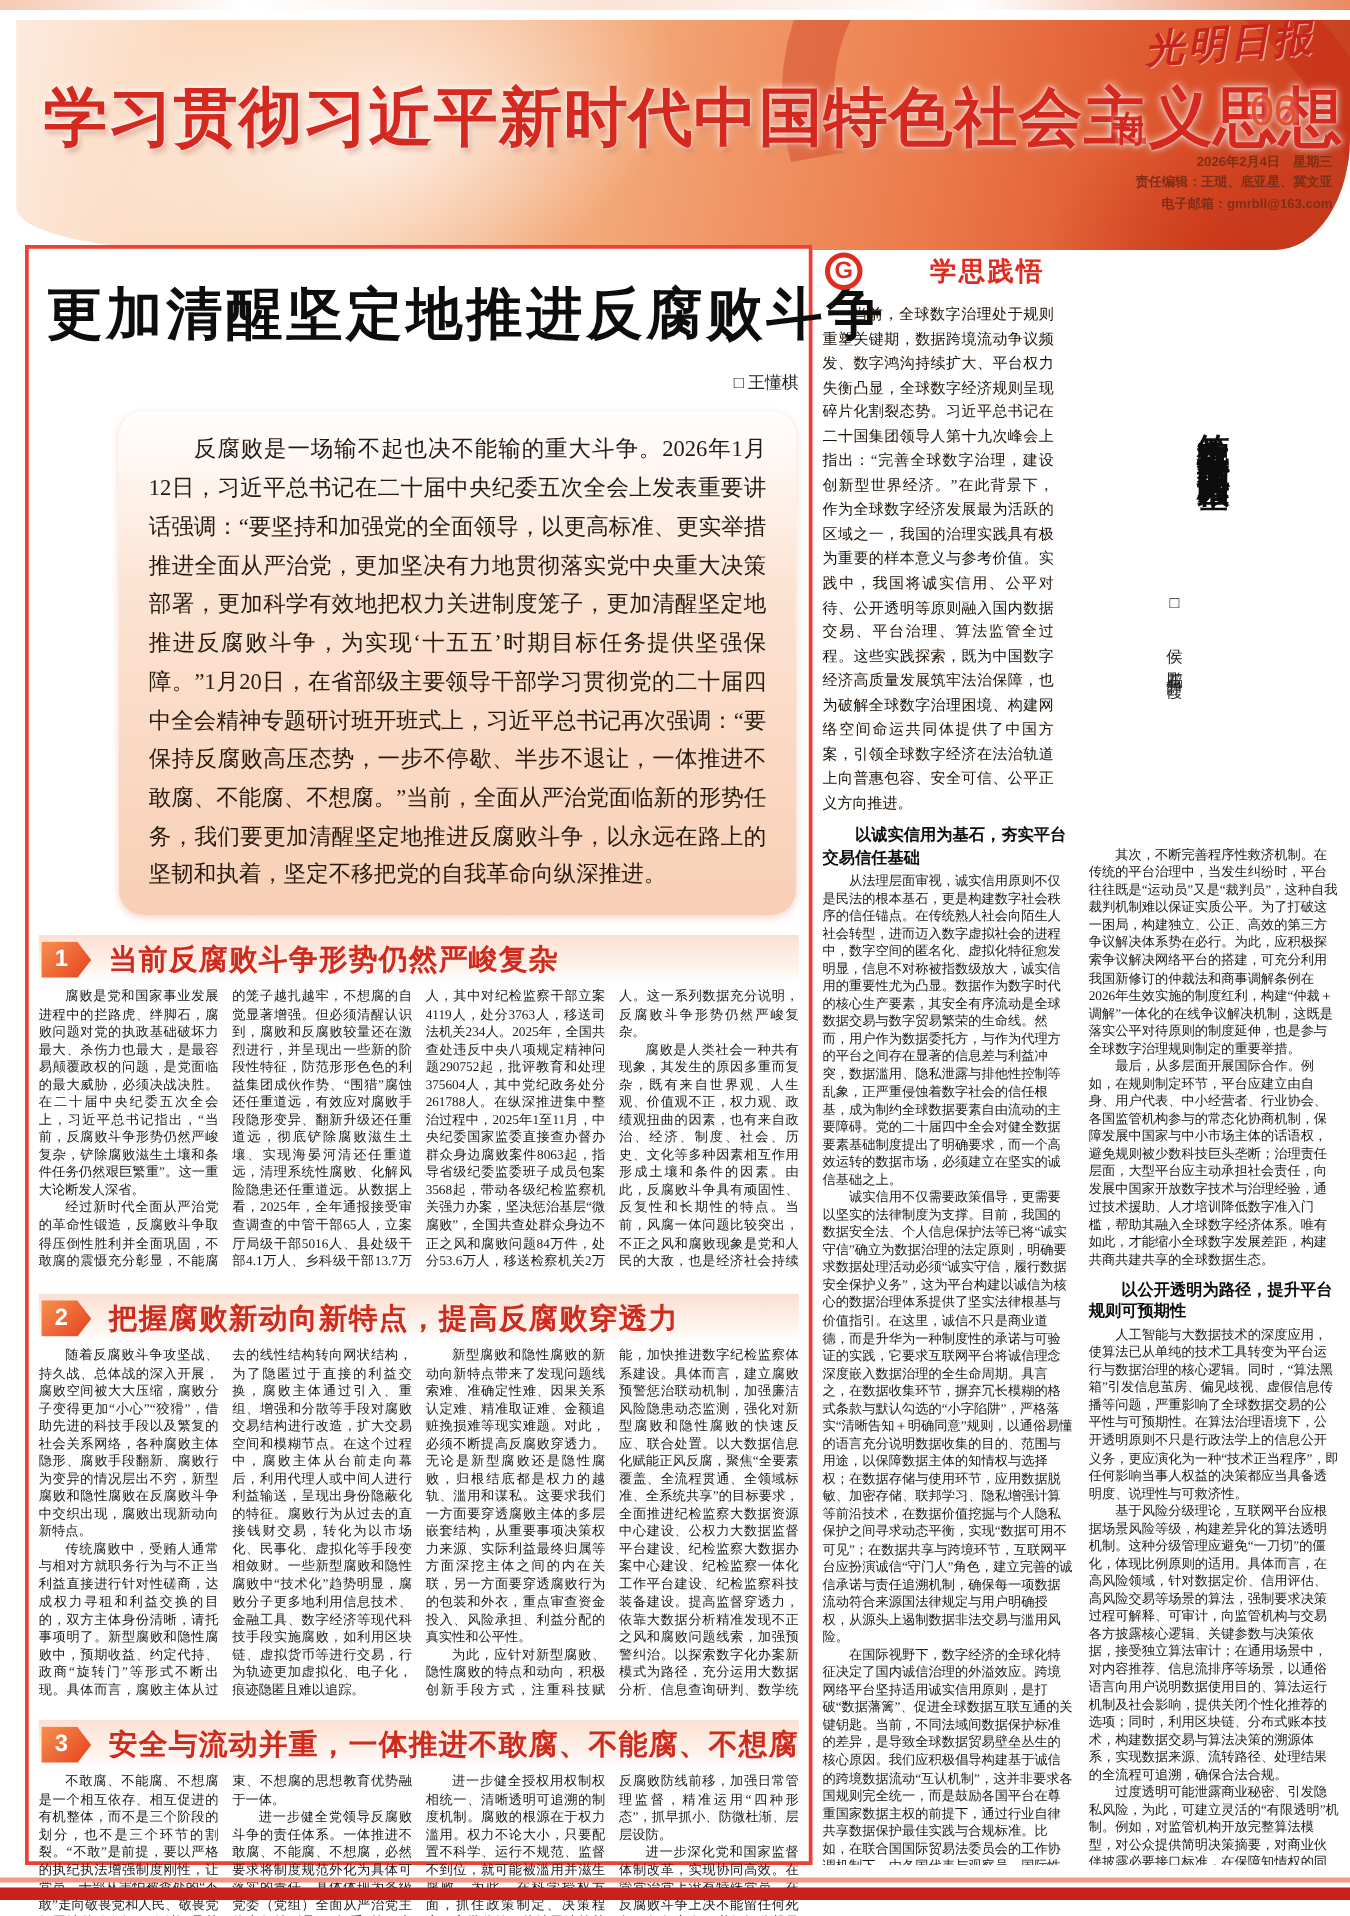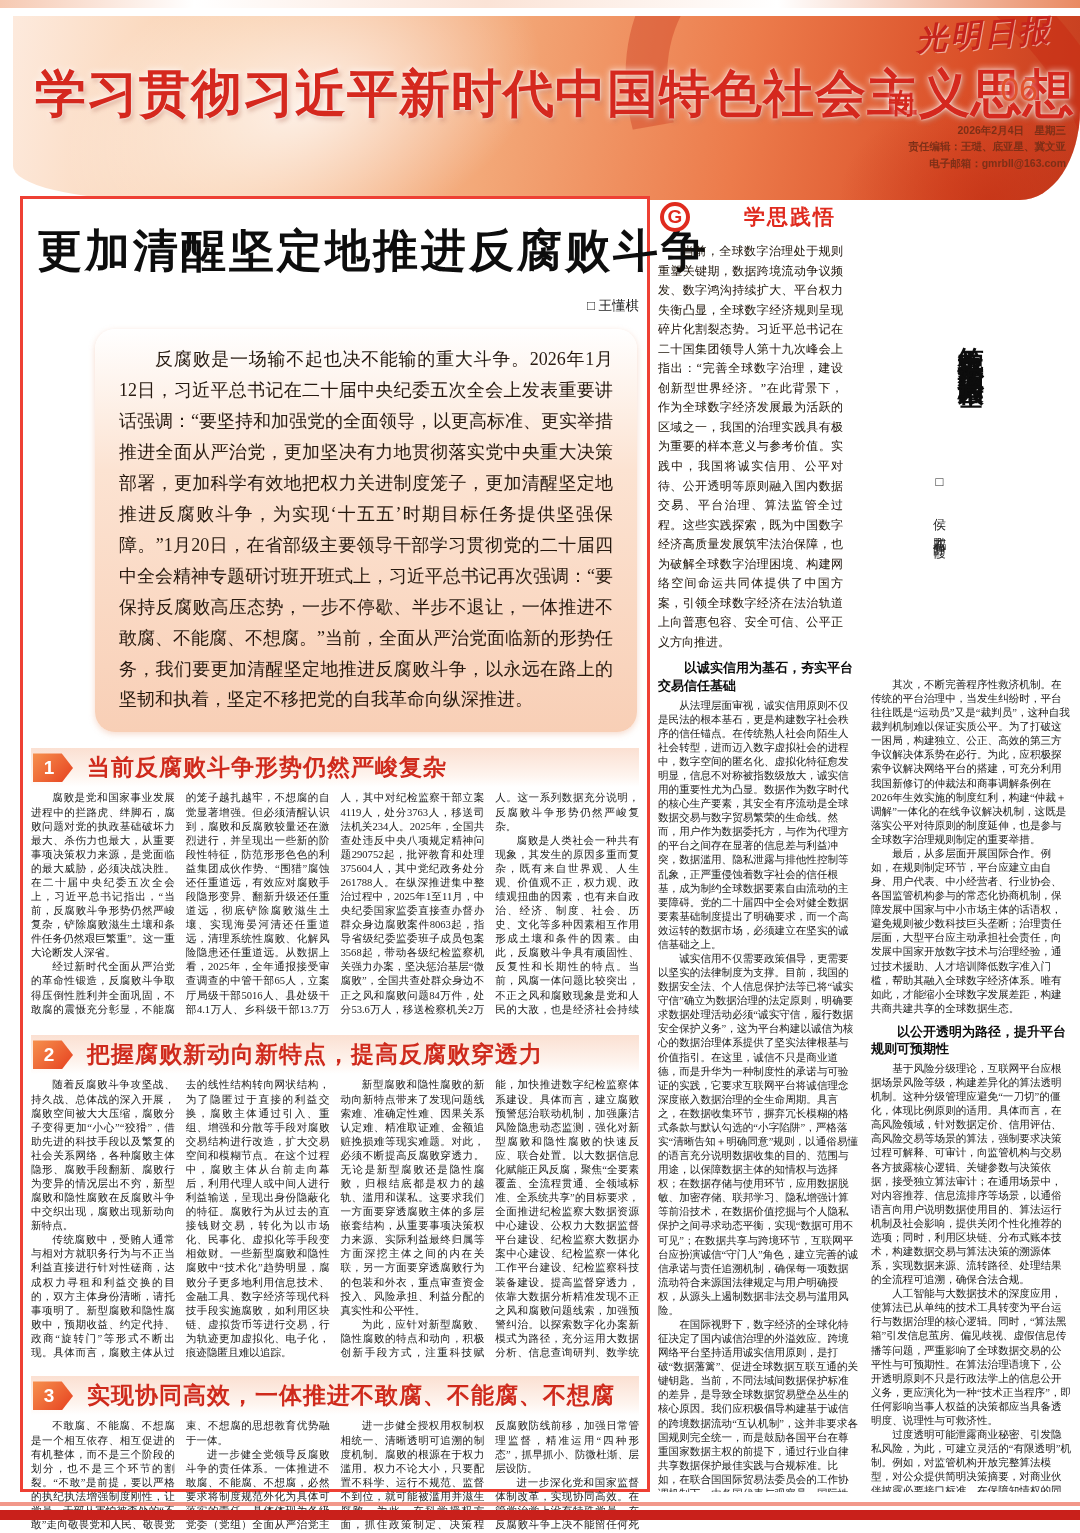--- a/index.html
+++ b/index.html
@@ -103,21 +103,21 @@
       <div id="lead-text">反腐败是一场输不起也决不能输的重大斗争。2026年1月12日，习近平总书记在二十届中央纪委五次全会上发表重要讲话强调：“要坚持和加强党的全面领导，以更高标准、更实举措推进全面从严治党，更加坚决有力地贯彻落实党中央重大决策部署，更加科学有效地把权力关进制度笼子，更加清醒坚定地推进反腐败斗争，为实现‘十五五’时期目标任务提供坚强保障。”1月20日，在省部级主要领导干部学习贯彻党的二十届四中全会精神专题研讨班开班式上，习近平总书记再次强调：“要保持反腐败高压态势，一步不停歇、半步不退让，一体推进不敢腐、不能腐、不想腐。”当前，全面从严治党面临新的形势任务，我们要更加清醒坚定地推进反腐败斗争，以永远在路上的坚韧和执着，坚定不移把党的自我革命向纵深推进。</div>
     </div>
 
     <div class="sec-head">
       <div class="sec-badge">
           <span>1</span>
         </div>
       <div class="sec-title">当前反腐败斗争形势仍然严峻复杂</div>
     </div>
     <div id="sec1-body" class="sec-body">
-        <p>腐败是党和国家事业发展进程中的拦路虎、绊脚石，腐败问题对党的执政基础破坏力最大、杀伤力也最大，从重要事项决策权力来源，是党面临的最大威胁，必须决战决胜。在二十届中央纪委五次全会上，习近平总书记指出，“当前，反腐败斗争形势仍然严峻复杂，铲除腐败滋生土壤和条件任务仍然艰巨繁重”。这一重大论断发人深省。</p>
+        <p>腐败是党和国家事业发展进程中的拦路虎、绊脚石，腐败问题对党的执政基础破坏力最大、杀伤力也最大，是最容易颠覆政权的问题，是党面临的最大威胁，必须决战决胜。在二十届中央纪委五次全会上，习近平总书记指出，“当前，反腐败斗争形势仍然严峻复杂，铲除腐败滋生土壤和条件任务仍然艰巨繁重”。这一重大论断发人深省。</p>
         <p>经过新时代全面从严治党的革命性锻造，反腐败斗争取得压倒性胜利并全面巩固，不敢腐的震慑充分彰显，不能腐的笼子越扎越牢，不想腐的自觉显著增强。但必须清醒认识到，腐败和反腐败较量还在激烈进行，并呈现出一些新的阶段性特征，防范形形色色的利益集团成伙作势、“围猎”腐蚀还任重道远，有效应对腐败手段隐形变异、翻新升级还任重道远，彻底铲除腐败滋生土壤、实现海晏河清还任重道远，清理系统性腐败、化解风险隐患还任重道远。从数据上看，2025年，全年通报接受审查调查的中管干部65人，立案厅局级干部5016人、县处级干部4.1万人、乡科级干部13.7万人，其中对纪检监察干部立案4119人，处分3763人，移送司法机关234人。2025年，全国共查处违反中央八项规定精神问题290752起，批评教育和处理375604人，其中党纪政务处分261788人。在纵深推进集中整治过程中，2025年1至11月，中央纪委国家监委直接查办督办群众身边腐败案件8063起，指导省级纪委监委班子成员包案3568起，带动各级纪检监察机关强力办案，坚决惩治基层“微腐败”，全国共查处群众身边不正之风和腐败问题84万件，处分53.6万人，移送检察机关2万人。这一系列数据充分说明，反腐败斗争形势仍然严峻复杂。</p>
         <p>腐败是人类社会一种共有现象，其发生的原因多重而复杂，既有来自世界观、人生观、价值观不正，权力观、政绩观扭曲的因素，也有来自政治、经济、制度、社会、历史、文化等多种因素相互作用形成土壤和条件的因素。由此，反腐败斗争具有顽固性、反复性和长期性的特点。当前，风腐一体问题比较突出，不正之风和腐败现象是党和人民的大敌，也是经济社会持续健康发展的大敌，必须加大风腐同查同治力度。一方面，深挖“四风”背后的团团伙伙、请托办事、利益输送等问题，通过揭开“风”的盖子揪出“腐”的真面目。另一方面，针对腐败案件反映的地区性、行业性、领域性作风顽疾，以“同治”铲除风腐共性根源。</p>
       </div>
 
     <div class="sec-head">
       <div class="sec-badge">
           <span>2</span>
         </div>
       <div class="sec-title">把握腐败新动向新特点，提高反腐败穿透力</div>
     </div>
@@ -125,21 +125,21 @@
         <p>随着反腐败斗争攻坚战、持久战、总体战的深入开展，腐败空间被大大压缩，腐败分子变得更加“小心”“狡猾”，借助先进的科技手段以及繁复的社会关系网络，各种腐败主体隐形、腐败手段翻新、腐败行为变异的情况层出不穷，新型腐败和隐性腐败在反腐败斗争中交织出现，腐败出现新动向新特点。</p>
         <p>传统腐败中，受贿人通常与相对方就职务行为与不正当利益直接进行针对性磋商，达成权力寻租和利益交换的目的，双方主体身份清晰，请托事项明了。新型腐败和隐性腐败中，预期收益、约定代持、政商“旋转门”等形式不断出现。具体而言，腐败主体从过去的线性结构转向网状结构，为了隐匿过于直接的利益交换，腐败主体通过引入、重组、增强和分散等手段对腐败交易结构进行改造，扩大交易空间和模糊节点。在这个过程中，腐败主体从台前走向幕后，利用代理人或中间人进行利益输送，呈现出身份隐蔽化的特征。腐败行为从过去的直接钱财交易，转化为以市场化、民事化、虚拟化等手段变相敛财。一些新型腐败和隐性腐败中“技术化”趋势明显，腐败分子更多地利用信息技术、金融工具、数字经济等现代科技手段实施腐败，如利用区块链、虚拟货币等进行交易，行为轨迹更加虚拟化、电子化，痕迹隐匿且难以追踪。</p>
         <p>新型腐败和隐性腐败的新动向新特点带来了发现问题线索难、准确定性难、因果关系认定难、精准取证难、金额追赃挽损难等现实难题。对此，必须不断提高反腐败穿透力。无论是新型腐败还是隐性腐败，归根结底都是权力的越轨、滥用和谋私。这要求我们一方面要穿透腐败主体的多层嵌套结构，从重要事项决策权力来源、实际利益最终归属等方面深挖主体之间的内在关联，另一方面要穿透腐败行为的包装和外衣，重点审查资金投入、风险承担、利益分配的真实性和公平性。</p>
         <p>为此，应针对新型腐败、隐性腐败的特点和动向，积极创新手段方式，注重科技赋能，加快推进数字纪检监察体系建设。具体而言，建立腐败预警惩治联动机制，加强廉洁风险隐患动态监测，强化对新型腐败和隐性腐败的快速反应、联合处置。以大数据信息化赋能正风反腐，聚焦“全要素覆盖、全流程贯通、全领域标准、全系统共享”的目标要求，全面推进纪检监察大数据资源中心建设、公权力大数据监督平台建设、纪检监察大数据办案中心建设、纪检监察一体化工作平台建设、纪检监察科技装备建设。提高监督穿透力，依靠大数据分析精准发现不正之风和腐败问题线索，加强预警纠治。以探索数字化办案新模式为路径，充分运用大数据分析、信息查询研判、数学统计建模等方式方法，持续放大“乘数效应”，更加精准识别贪腐手段、发现新型腐败和隐性腐败线索。提高办案效能，加强信息查询分析研判，运用大数据技术迅速有效突破案件。以完善信息技术与监督执纪执法工作深度融合工作机制为抓手，稳步推进“智慧监督”，构建贯通省市县、融合各部门的立体智慧监督矩阵，以科技赋能提高反腐败的主动性、精准性和穿透力。</p>
       </div>
 
     <div class="sec-head">
       <div class="sec-badge">
           <span>3</span>
         </div>
-      <div class="sec-title">实现协同高效，一体推进不敢腐、不能腐、不想腐</div>
+      <div class="sec-title">安全与流动并重，一体推进不敢腐、不能腐、不想腐</div>
     </div>
     <div id="sec3-body" class="sec-body">
         <p>不敢腐、不能腐、不想腐是一个相互依存、相互促进的有机整体，而不是三个阶段的划分，也不是三个环节的割裂。“不敢”是前提，要以严格的执纪执法增强制度刚性，让党员、干部从害怕被查处的“不敢”走向敬畏党和人民、敬畏党纪国法的“不敢”；“不能”是关键，要科学配置权力，加强重点领域监督机制改革和制度建设，不断推动形成完备的制度体系、严密有效的监督体系；“不想”是根本，要不断加强理想信念教育、提高党性觉悟、涵养廉洁文化，夯实不忘初心、牢记使命的思想根基。知其理，方能得其法；得其法，方能善其治。一体推进不敢腐、不能腐、不想腐，必须坚持系统观念，从责任体系、制度机制、监督格局等方面共同发力，把不敢腐的强大震慑效能、不能腐的刚性制度约束、不想腐的思想教育优势融于一体。</p>
         <p>进一步健全党领导反腐败斗争的责任体系。一体推进不敢腐、不能腐、不想腐，必然要求将制度规范外化为具体可落实的责任，具体体现为各级党委（党组）全面从严治党主体责任特别是“一把手”第一责任人责任、纪委的监督责任、领导班子其他成员的管党治党责任。具体工作中，要贯通落实相关职能部门监管职责，健全各负其责、统一协调的管党治党责任格局，把反腐败斗争同党的政治建设、思想建设、组织建设、作风建设、纪律建设、制度建设贯通协同起来，发挥政治监督、思想教育、组织管理、作风整治、纪律执行、制度完善在防治腐败中的重要作用，打好反腐败斗争攻坚战、持久战、总体战。</p>
         <p>进一步健全授权用权制权相统一、清晰透明可追溯的制度机制。腐败的根源在于权力滥用。权力不论大小，只要配置不科学、运行不规范、监督不到位，就可能被滥用并滋生腐败。为此，在科学授权方面，抓住政策制定、决策程序、审批监管、执法司法等关键权力，严格职责权限，规范工作程序，完善权责清单制度，加快推进机构、职能、权限、程序、责任法定化，确保权力法定、边界清晰。在规范用权方面，科学制定权力运行流程，推进权力运行过程透明化，确保权力按照既定程序运行。对于一些新兴领域和权力集中、资金密集、资源富集领域还存在制度短板的，抓紧制定切实管用的制度，避免因法规制度规定过于原则笼统，针对性、操作性不强出现“牛栏关猫”现象。在严格制权方面，把反腐败防线前移，加强日常管理监督，精准运用“四种形态”，抓早抓小、防微杜渐、层层设防。</p>
         <p>进一步深化党和国家监督体制改革，实现协同高效。在管党治党上没有特殊党员，在反腐败斗争上决不能留任何死角、任何空白，必须把监督贯穿权力运行各个环节、各个过程、各个链条，构建系统集成的监督机制，推进管党治党内容全涵盖、对象全覆盖、责任全链条、制度全贯通。坚持党的自我监督和人民监督相结合，促进各类监督贯通协调，以党内监督为主导，推动人大监督、民主监督、行政监督、司法监督、审计监督、财会监督、统计监督、群众监督、舆论监督有机贯通、相互协调。坚持自律和他律相结合，既要严格执行制度，也要把遵规守纪内化为党员干部的思想自觉。弘扬党的光荣传统和优良作风，开展有针对性的党性教育、警示教育，用廉洁文化滋养身心，在全社会形成以文化人、以文润德、以文养廉的良好氛围，为强国建设、民族复兴厚植廉洁土壤。</p>
       </div>
   </div>
 
   <div id="side">
@@ -161,22 +161,22 @@
         <div id="title-block">
           <div id="v-byline">
             <span class="vb"><span>□</span>　<span>侯　鹏</span></span><span class="vb">石静霞</span>
           </div>
           <div id="v-title">筑牢数字平台治理的法治根基</div>
         </div>
         <div>
             <p>其次，不断完善程序性救济机制。在传统的平台治理中，当发生纠纷时，平台往往既是“运动员”又是“裁判员”，这种自我裁判机制难以保证实质公平。为了打破这一困局，构建独立、公正、高效的第三方争议解决体系势在必行。为此，应积极探索争议解决网络平台的搭建，可充分利用我国新修订的仲裁法和商事调解条例在2026年生效实施的制度红利，构建“仲裁＋调解”一体化的在线争议解决机制，这既是落实公平对待原则的制度延伸，也是参与全球数字治理规则制定的重要举措。</p>
             <p>最后，从多层面开展国际合作。例如，在规则制定环节，平台应建立由自身、用户代表、中小经营者、行业协会、各国监管机构参与的常态化协商机制，保障发展中国家与中小市场主体的话语权，避免规则被少数科技巨头垄断；治理责任层面，大型平台应主动承担社会责任，向发展中国家开放数字技术与治理经验，通过技术援助、人才培训降低数字准入门槛，帮助其融入全球数字经济体系。唯有如此，才能缩小全球数字发展差距，构建共商共建共享的全球数据生态。</p>
             <h4 class="subhead">以公开透明为路径，提升平台规则可预期性</h4>
+            <p>人工智能与大数据技术的深度应用，使算法已从单纯的技术工具转变为平台运行与数据治理的核心逻辑。同时，“算法黑箱”引发信息茧房、偏见歧视、虚假信息传播等问题，严重影响了全球数据交易的公平性与可预期性。在算法治理语境下，公开透明原则不只是行政法学上的信息公开义务，更应演化为一种“技术正当程序”，即任何影响当事人权益的决策都应当具备透明度、说理性与可救济性。</p>
             <p>基于风险分级理论，互联网平台应根据场景风险等级，构建差异化的算法透明机制。这种分级管理应避免“一刀切”的僵化，体现比例原则的适用。具体而言，在高风险领域，针对数据定价、信用评估、高风险交易等场景的算法，强制要求决策过程可解释、可审计，向监管机构与交易各方披露核心逻辑、关键参数与决策依据，接受独立算法审计；在通用场景中，对内容推荐、信息流排序等场景，以通俗语言向用户说明数据使用目的、算法运行机制及社会影响，提供关闭个性化推荐的选项；同时，利用区块链、分布式账本技术，构建数据交易与算法决策的溯源体系，实现数据来源、流转路径、处理结果的全流程可追溯，确保合法合规。</p>
-            <p>人工智能与大数据技术的深度应用，使算法已从单纯的技术工具转变为平台运行与数据治理的核心逻辑。同时，“算法黑箱”引发信息茧房、偏见歧视、虚假信息传播等问题，严重影响了全球数据交易的公平性与可预期性。在算法治理语境下，公开透明原则不只是行政法学上的信息公开义务，更应演化为一种“技术正当程序”，即任何影响当事人权益的决策都应当具备透明度、说理性与可救济性。</p>
             <p>过度透明可能泄露商业秘密、引发隐私风险，为此，可建立灵活的“有限透明”机制。例如，对监管机构开放完整算法模型，对公众提供简明决策摘要，对商业伙伴披露必要接口标准，在保障知情权的同时保护创新活力。在这方面，国家网信办等四部门印发的《人工智能生成合成内容标识办法》是有益尝试，既保障公众知情权，又为技术发展划定边界。展望未来，算法透明标准的国际互认是提升全球数字治理水平的关键，应鼓励平台参与联合国“人工智能治理全球对话”等国际机制，分享中国实践经验，推动形成科学合理的全球算法透明标准。</p>
           </div>
       </div>
     </div>
   </div>
 
   <div id="rule-light"></div>
   <div id="rule-dark"></div>
 </div>
 

